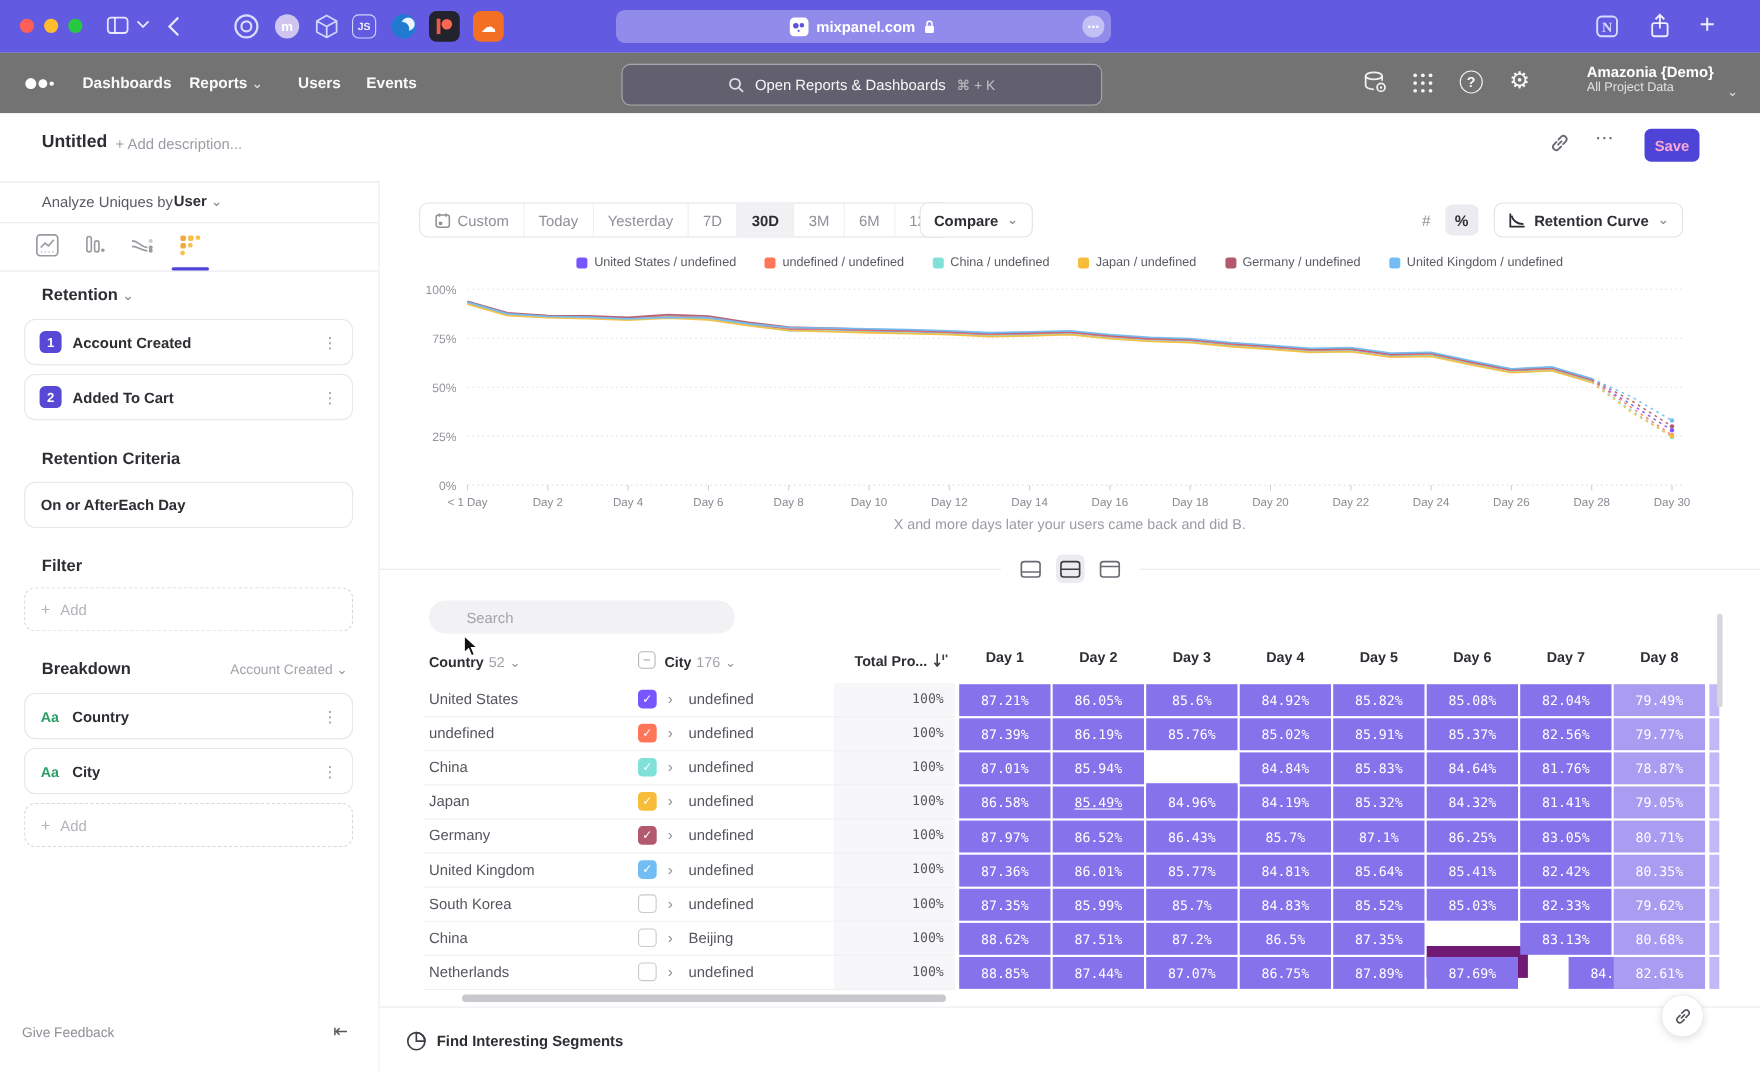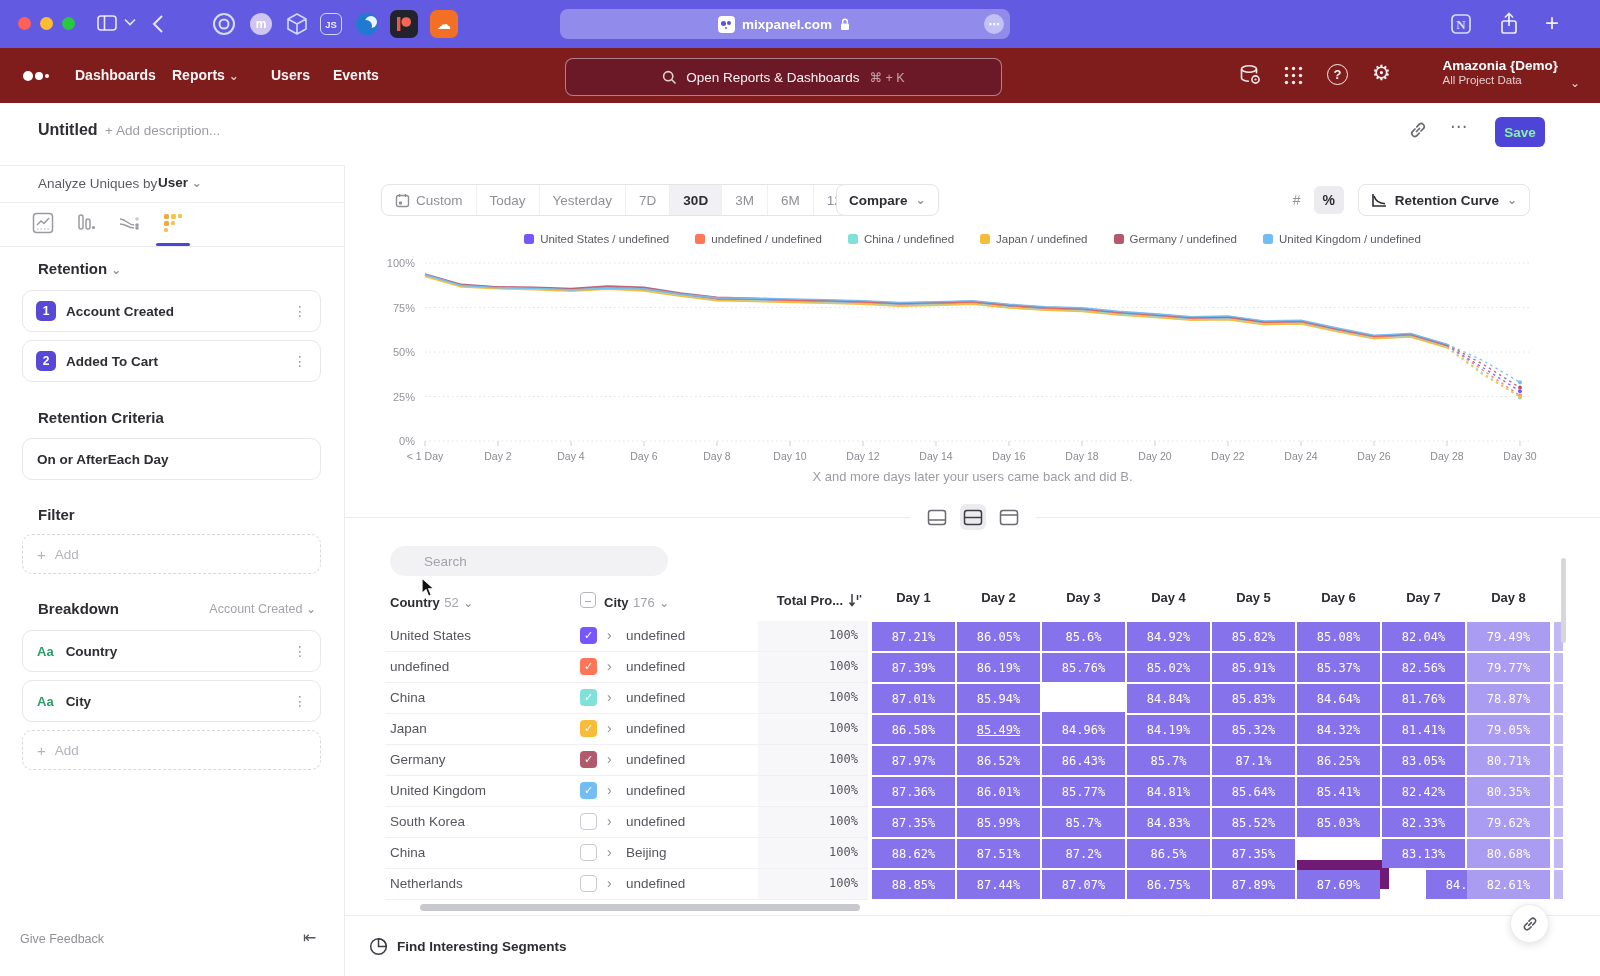--- a/index.html
+++ b/index.html
@@ -11,29 +11,29 @@
   .tl{width:13px;height:13px;border-radius:50%;top:17px;}
   .winbtn{color:rgba(255,255,255,.85);}
   .extile{width:28px;height:28px;border-radius:7px;top:10px;display:flex;align-items:center;justify-content:center;}
   #urlbar{left:560px;top:9px;width:450px;height:30px;border-radius:8px;background:rgba(255,255,255,.30);
     display:flex;align-items:center;justify-content:center;color:#fff;font-size:13.5px;font-weight:600;}
   #url-more{position:absolute;right:6px;top:5px;width:20px;height:20px;border-radius:50%;background:rgba(255,255,255,.45);
     display:flex;align-items:center;justify-content:center;color:#fff;font-size:11px;}
   .favtile{width:17px;height:17px;border-radius:4px;background:#fff;margin-right:7px;position:relative;}
   .favtile i{position:absolute;border-radius:50%;background:#5a52de;}
   
-  #nav{left:0;top:48px;width:1600px;height:55px;background:#7f1d1d;}
+  #nav{left:0;top:48px;width:1600px;height:55px;background:#737373;}
   .navlink{color:rgba(255,255,255,.96);font-size:14px;font-weight:600;top:19px;}
   #nav-search{left:565px;top:10px;width:435px;height:36px;border-radius:8px;background:rgba(20,10,90,.18);
     border:1px solid rgba(255,255,255,.45);display:flex;align-items:center;justify-content:center;color:#fff;}
   .nav-ico{color:rgba(255,255,255,.92);}
   #project{right:42px;top:10px;text-align:left;color:#fff;}
   
   #hdr{left:0;top:103px;width:1600px;height:62px;background:#fff;}
-  #save-btn{right:55px;top:14px;width:50px;height:30px;background:#4f44d8;color:#86efac;border:none;border-radius:6px;
+  #save-btn{right:55px;top:14px;width:50px;height:30px;background:#4f44d8;color:#f9a8d4;border:none;border-radius:6px;
     font-size:13.5px;font-weight:600;font-family:inherit;}
   
   #sidebar{left:0;top:165px;width:345px;height:811px;background:#fff;border-right:1px solid #ececf0;border-top:1px solid #ececf0;box-sizing:border-box;}
   .sb-h{font-size:15px;font-weight:700;color:#2d2d33;}
   .card{left:22px;width:299px;border:1px solid #e7e7ec;border-radius:10px;background:#fff;box-sizing:border-box;
     display:flex;align-items:center;}
   .dashed{left:22px;width:299px;border:1px dashed #d7d7de;border-radius:10px;box-sizing:border-box;
     display:flex;align-items:center;color:#b3b3bb;font-size:13.5px;}
   .badge{width:20px;height:20px;border-radius:5px;background:#5749d6;color:#fff;font-size:12px;font-weight:700;
     display:flex;align-items:center;justify-content:center;margin:0 10px 0 13px;}

